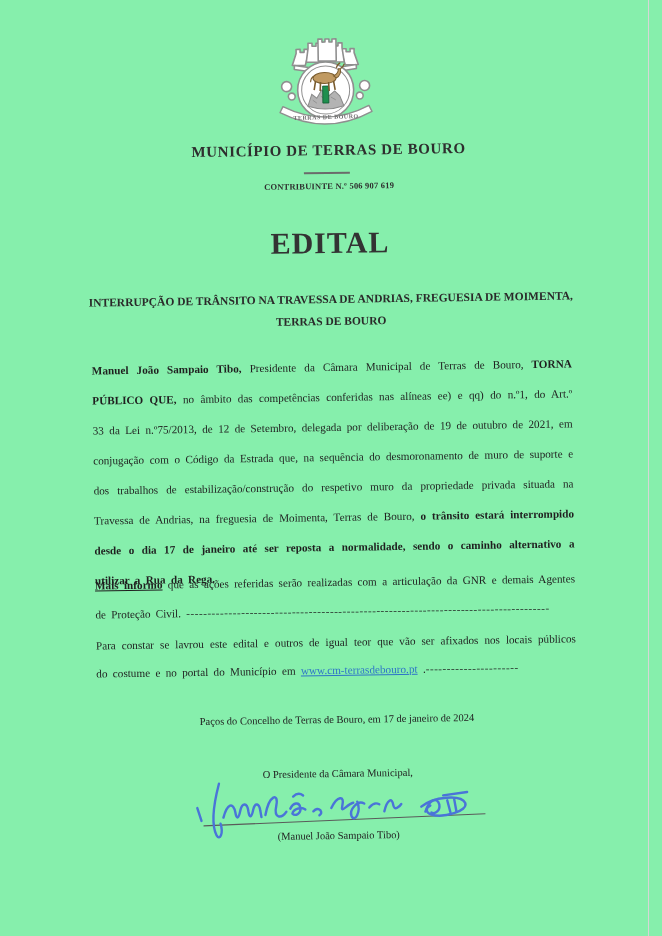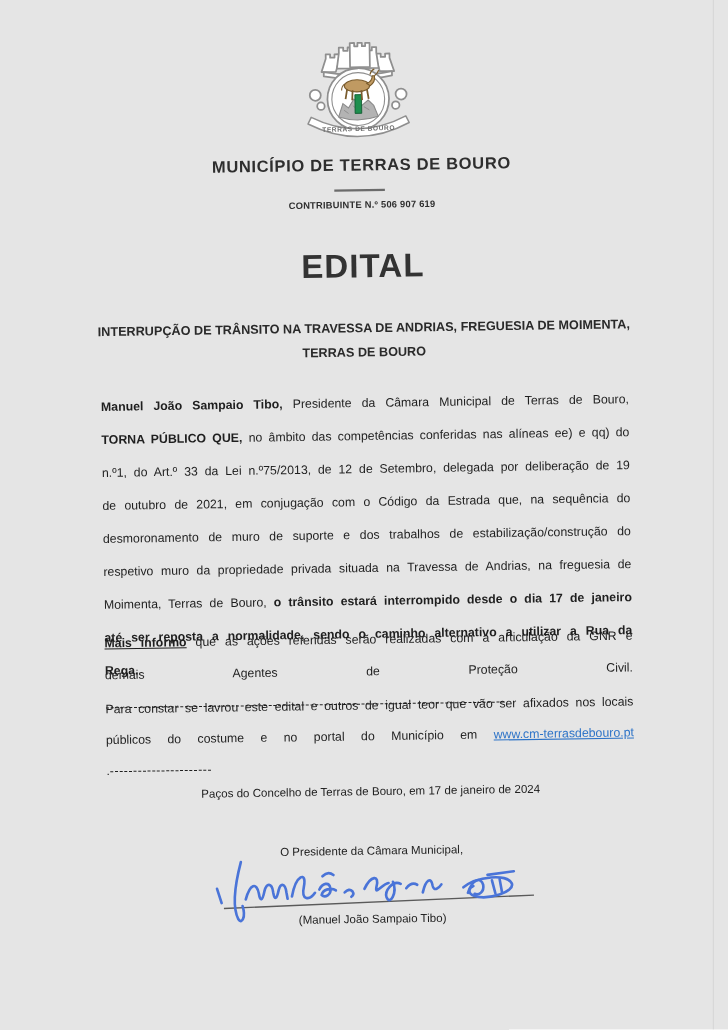--- a/index.html
+++ b/index.html
@@ -1,19 +1,19 @@
 <!DOCTYPE html>
 <html lang="pt"><head>
 <meta charset="utf-8">
 <style>
   * { margin: 0; padding: 0; box-sizing: border-box; }
   html, body { width: 662px; height: 936px; background: #ffffff; overflow: hidden; }
   body { font-family: "Liberation Sans", sans-serif; color: #1f1f1f; position: relative; }
 
-  .page { position: absolute; inset: 0; background: #e5e5e5; }
+  .page { position: absolute; inset: 0; background: #86efac; font-family: Liberation Serif, serif; }
   .scan-edge { position: absolute; top: 0; left: 648px; width: 1px; height: 936px; background: #d6d6d6; }
 
   .tilt { position: absolute; inset: 0; transform: rotate(-0.85deg); transform-origin: 50% 48%; }
 
   .crest { position: absolute; top: 34px; left: 50%; transform: translateX(-50%); }
 
   .muni-name {
     position: absolute; top: 142px; left: 92px; width: 482px;
     text-align: center; font-size: 15px; font-weight: bold;
     letter-spacing: 0.6px; color: #2e2e2e;

